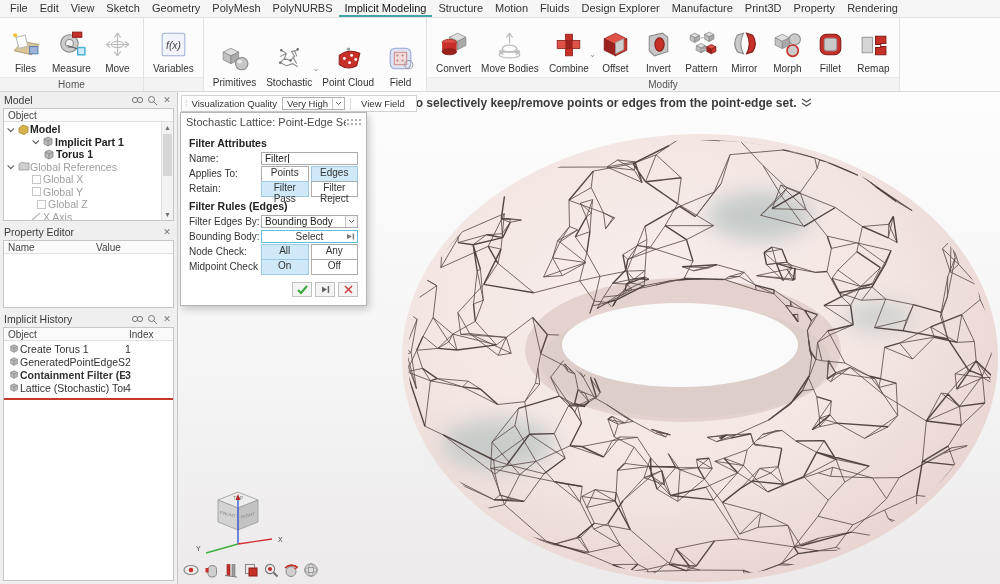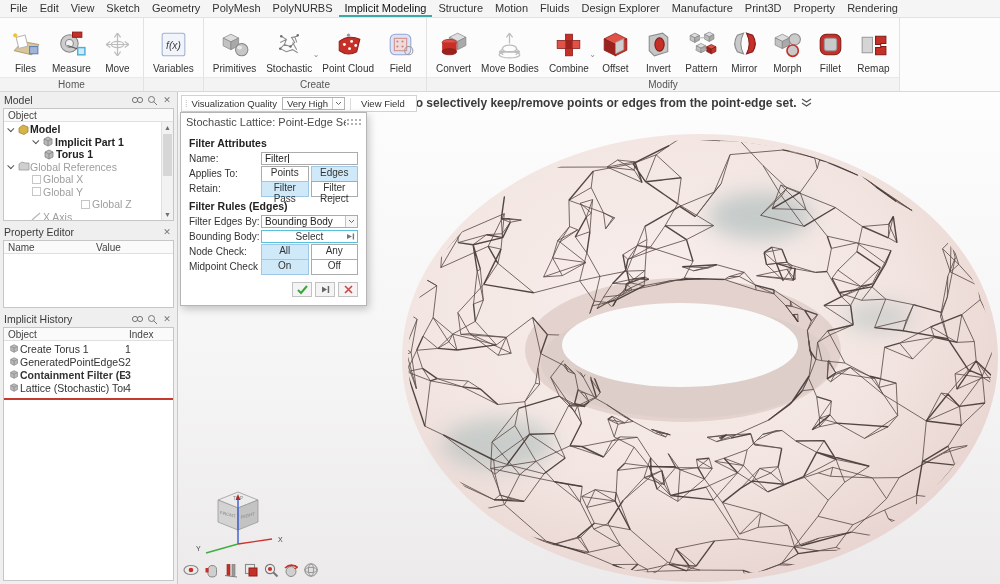--- a/index.html
+++ b/index.html
@@ -222,21 +222,20 @@
                   <circle cx="18" cy="12" r="1"></circle>
                   <circle cx="13" cy="17" r="1"></circle>
                   <circle cx="18" cy="17" r="1"></circle>
                 </g>
                 <circle cx="24" cy="21" r="4" fill="none" stroke="#9a9a9a"></circle>
               </svg>
             </span>
             <span class="rlabel">Field</span>
           </div>
         </div>
-        <div class="rgroup-label">Create</div>
       </div>
       <div class="rgroup">
         <div class="rgroup-items">
           <div class="ritem">
             <span class="ricon">
               <svg width="33" height="31" viewBox="0 0 32 30">
                 <polygon points="12,8 20,4 28,8 20,12" fill="#dedede" stroke="#858585" stroke-width=".7"></polygon>
                 <polygon points="12,8 20,12 20,20 12,16" fill="#c2c2c2" stroke="#858585" stroke-width=".7"></polygon>
                 <polygon points="20,12 28,8 28,16 20,20" fill="#a9a9a9" stroke="#858585" stroke-width=".7"></polygon>
                 <ellipse cx="12" cy="13" rx="7" ry="3" fill="#e05248" stroke="#9c231d" stroke-width=".7"></ellipse>
@@ -434,21 +433,21 @@
             </div>
             <div class="tree-row gray" style="padding-left: 15px;">
               <span class="chev"></span>
               <span class="ticon">
                 <svg width="13" height="13" viewBox="0 0 13 13">
                   <rect x="2.5" y="2.5" width="8" height="8" fill="none" stroke="#c6c6c6"></rect>
                 </svg>
               </span>
               <span class="lbl">Global Y</span>
             </div>
-            <div class="tree-row gray" style="padding-left: 20px; margin-left: 44px;">
+            <div class="tree-row gray" style="padding-left: 20px;">
               <span class="chev"></span>
               <span class="ticon">
                 <svg width="13" height="13" viewBox="0 0 13 13">
                   <rect x="2.5" y="2.5" width="8" height="8" fill="none" stroke="#c6c6c6"></rect>
                 </svg>
               </span>
               <span class="lbl">Global Z</span>
             </div>
             <div class="tree-row gray" style="padding-left: 15px;">
               <span class="chev"></span>

